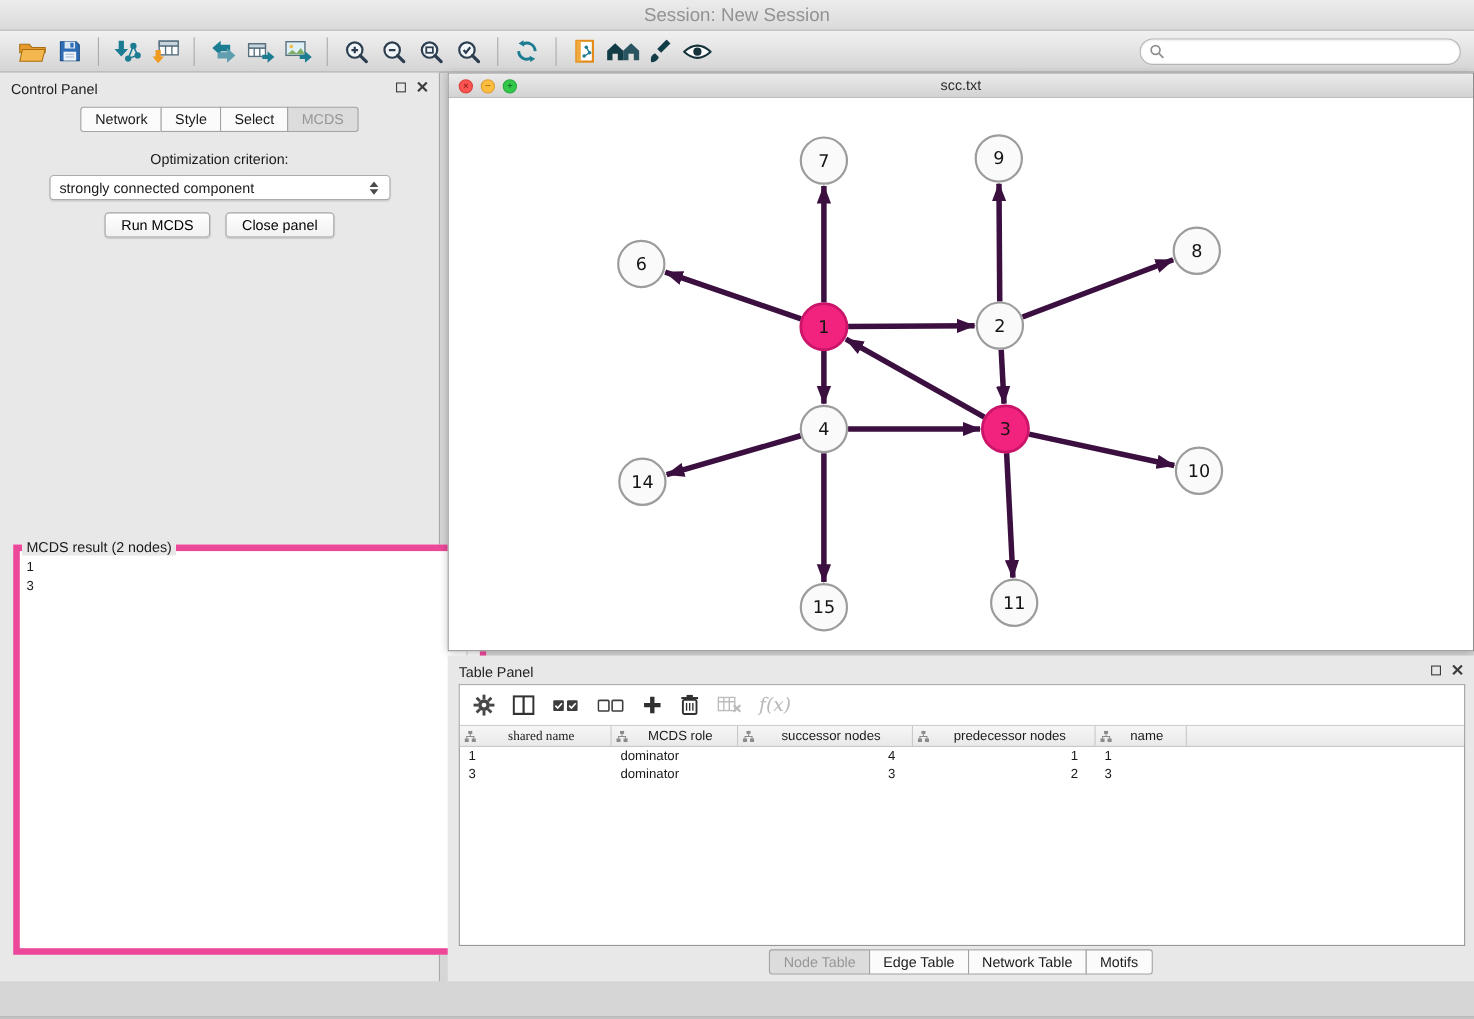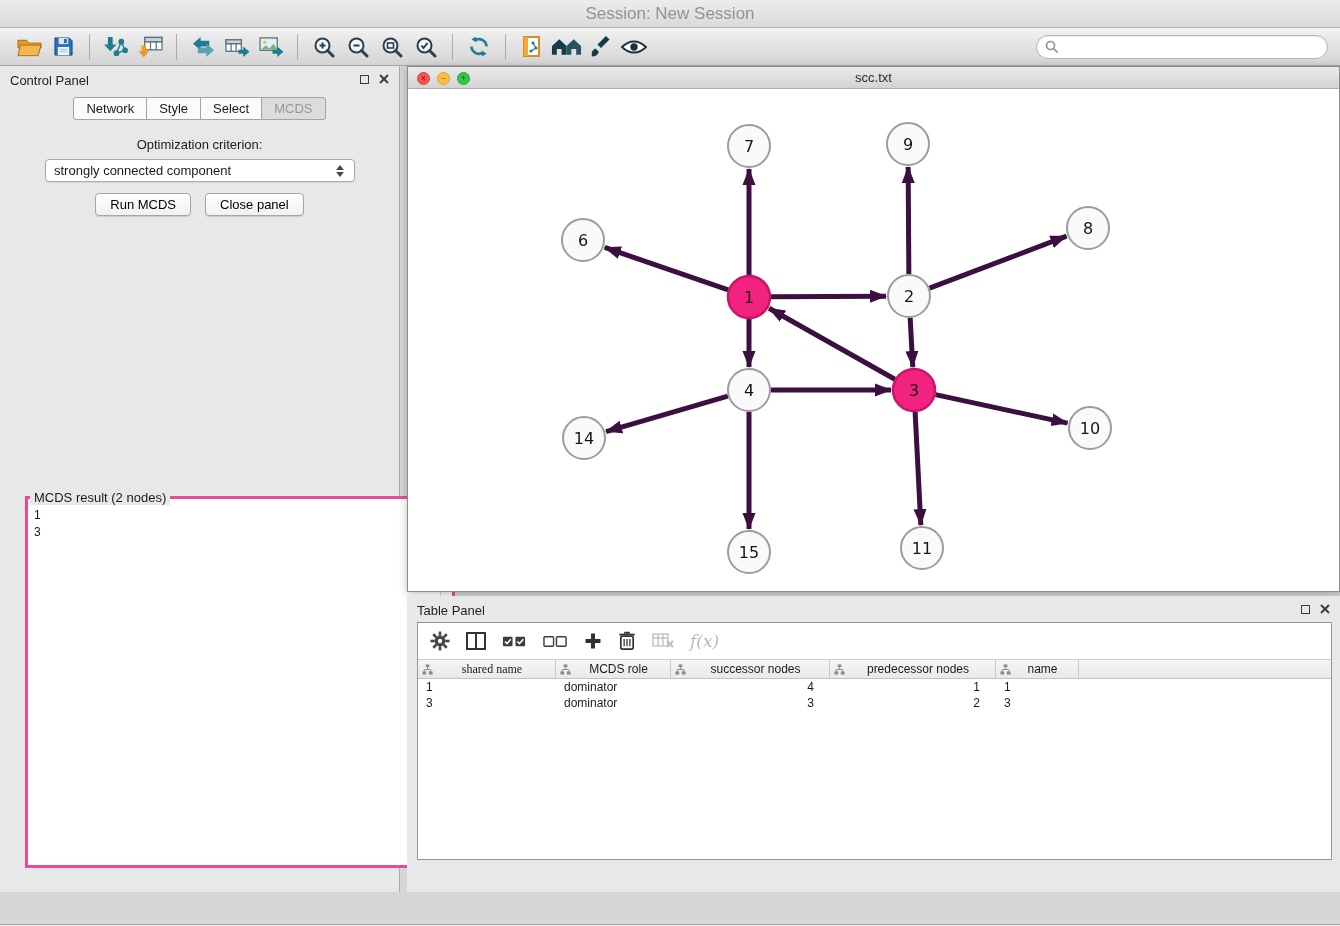--- a/index.html
+++ b/index.html
@@ -60,21 +60,21 @@
   .stepper .up { border-bottom:5px solid #4a4a4a; }
   .stepper .dn { border-top:5px solid #4a4a4a; }
   .cp-buttons { position:absolute; top:127px; left:0; right:0; display:flex; justify-content:center; gap:14px; }
   .push-btn {
     font-size:13px; font-family:"Liberation Sans",sans-serif; padding:3px 14px;
     background:linear-gradient(#ffffff,#f1f1f1); border:1px solid #a6a6a6; border-radius:4px;
     box-shadow:0 1px 1px rgba(0,0,0,.12);
   }
   .result-fieldset {
     position:absolute; top:424px; left:12px; width:430px; height:378px;
-    border:3px solid #ec4899; background:#fff;margin-left:13px;
+    border:6px solid #ec4899; background:#fff;
   }
   .result-fieldset legend { font-size:13px; background:#e8e8e8; padding:0 4px; margin-left:2px; color:#1a1a1a; }
   .result-body { position:relative; height:100%; overflow:hidden; padding:2px 0 0 6px; }
   .result-line { font-size:12px; line-height:17px; }
   .result-scroll { position:absolute; top:0; bottom:0; right:0; width:12px; background:#fbfbfb; border-left:1px solid #d8d8d8; }
   
   .net-window {
     position:absolute; left:407px; top:66px; width:933px; height:526px;
     background:#fff; border:1px solid #8d8d8d; box-shadow:0 2px 8px rgba(0,0,0,.25);
   }
@@ -533,20 +533,26 @@
           <div class="tr">
             <div class="td" style="width: 138px;">3</div>
             <div class="td" style="width: 115px;">dominator</div>
             <div class="td right" style="width: 159px;">3</div>
             <div class="td right" style="width: 166px;">2</div>
             <div class="td" style="width: 83px;">3</div>
           </div>
         </div>
     </div>
 
+    <div class="tabstrip tp-tabs">
+        <div class="tab active">Node Table</div>
+        <div class="tab">Edge Table</div>
+        <div class="tab">Network Table</div>
+        <div class="tab">Motifs</div>
+      </div>
   </div>
 
   <div class="statusbar">
     <div class="list-btn">
       <svg width="16" height="12" viewBox="0 0 16 12">
         <circle cx="1.6" cy="2" r="1.3" fill="#3a3a3a"></circle>
           <circle cx="1.6" cy="6" r="1.3" fill="#3a3a3a"></circle>
           <circle cx="1.6" cy="10" r="1.3" fill="#3a3a3a"></circle>
         <line x1="5" y1="2" x2="15" y2="2" stroke="#3a3a3a" stroke-width="1.6"></line>
         <line x1="5" y1="6" x2="15" y2="6" stroke="#3a3a3a" stroke-width="1.6"></line>

